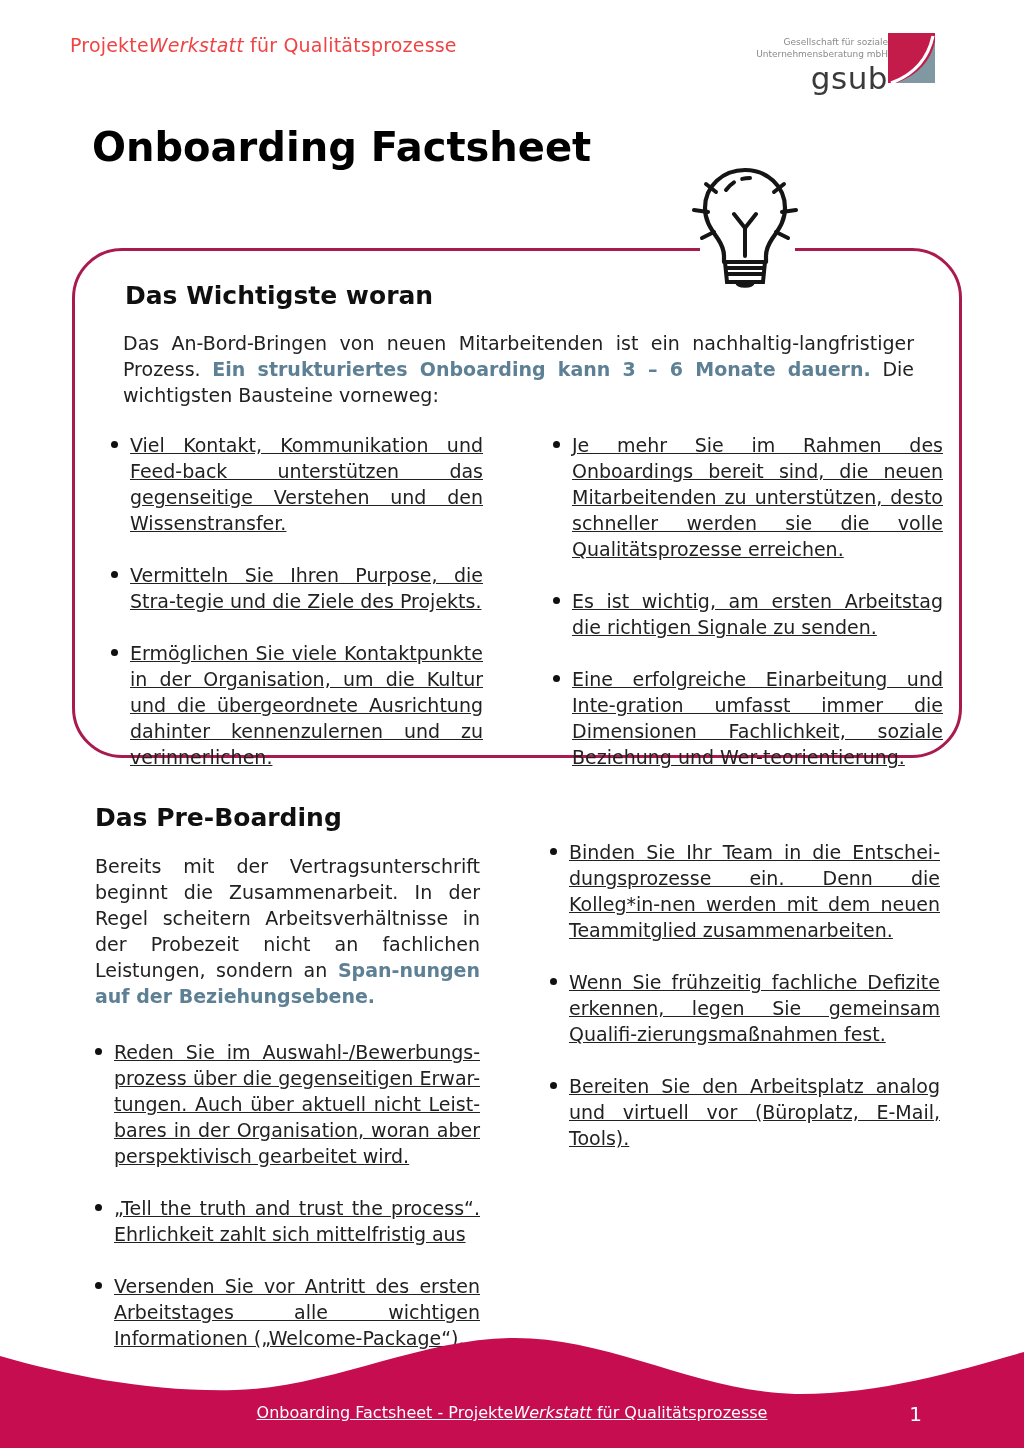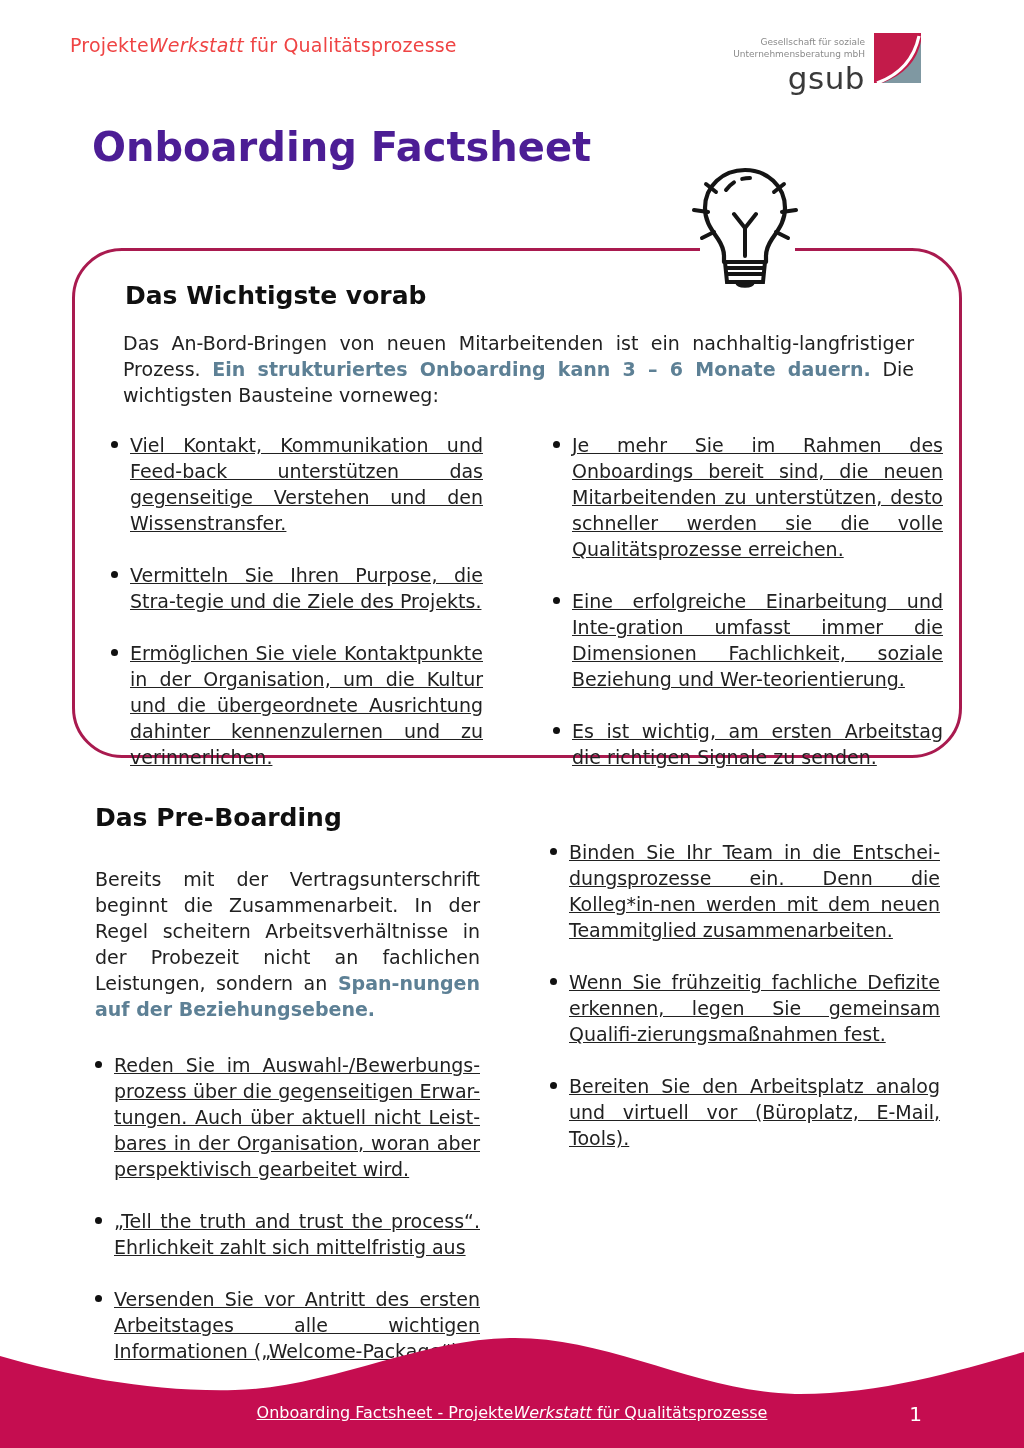--- a/index.html
+++ b/index.html
@@ -3,48 +3,48 @@
 <meta charset="utf-8">
 <style>
   html,body{margin:0;padding:0;background:#fff;}
   .page{position:relative;width:1024px;height:1448px;background:#fff;overflow:hidden;
         font-family:"DejaVu Sans","Liberation Sans",sans-serif;color:#212121;}
 
   
   .brand{position:absolute;left:70px;top:34px;font-size:19px;color:#ef4444;letter-spacing:.2px;}
   .brand .it{font-style:italic;}
 
-  .logo{position:absolute;top:33px;right:103px;display:flex;align-items:flex-start;gap:9px;}
+  .logo{position:absolute;top:33px;right:89px;display:flex;align-items:flex-start;gap:0;}
   .logo-txt{text-align:right;padding-top:3px;}
   .logo-small{font-size:9px;color:#8a8a8a;line-height:1.35;}
   .logo-name{font-size:31px;color:#3a3a3a;line-height:1.0;margin-top:3px;letter-spacing:.5px;}
 
   
-  .title{position:absolute;left:92px;top:124px;margin:0;font-size:40px;font-weight:bold;color:#4c1d95;}
+  .title{position:absolute;left:92px;top:124px;margin:0;font-size:40px;font-weight:bold;color:#000000;}
 
   
   .bulb{position:absolute;left:692px;top:164px;z-index:3;}
 
   
   .box{position:absolute;left:72px;top:248px;width:890px;height:510px;box-sizing:border-box;
        border:3px solid #a91a4f;border-radius:50px;z-index:1;background:transparent;}
   .box-heading{margin:30px 0 0 50px;font-size:25px;font-weight:bold;color:#101010;}
   .box-intro{margin:20px 45px 0 48px;font-size:19px;line-height:1.37;text-align:justify;}
   .slate{color:#5d8095;font-weight:bold;}
   .cols{display:grid;grid-template-columns:372px 390px;column-gap:70px;padding:24px 22px 0 36px;}
 
   ul.blist{list-style:none;margin:0;padding:0;text-decoration:underline;}
   .blist li{display:flex;gap:12px;margin-bottom:26px;}
   .dot{flex:none;width:7px;height:7px;border-radius:50%;background:#101010;margin-top:9px;}
   .btext{flex:1;font-size:19px;line-height:1.37;text-align:justify;}
 
   
   .pre{position:absolute;left:95px;top:803px;width:845px;display:grid;
        grid-template-columns:385px 390px;column-gap:70px;}
-  .pre-h2{margin:0 0 34px 0;font-size:25px;font-weight:bold;color:#101010;}
+  .pre-h2{margin:0 0 21px 0;font-size:25px;font-weight:bold;color:#101010;}
   .pre-intro{margin:0 0 30px 0;font-size:19px;line-height:1.37;text-align:justify;}
   .pre-right{margin-top:36px;}
 
   
   .footer-wave{position:absolute;left:0;bottom:0;width:1024px;height:112px;display:block;z-index:1;}
   .footer-text{position:absolute;left:0;bottom:26px;width:100%;text-align:center;color:#fff;
                font-size:16px;z-index:2;text-decoration:underline;}
   .footer-text .it{font-style:italic;}
   .page-num{position:absolute;right:102px;bottom:22px;color:#fff;font-size:20px;z-index:2;}
 </style>
@@ -85,21 +85,21 @@
       <path d="M14,20 L24,28"></path>
       <path d="M2,46 L16,48"></path>
       <path d="M10,74 L22,68"></path>
       <path d="M92,20 L82,28"></path>
       <path d="M104,46 L90,48"></path>
       <path d="M96,74 L84,68"></path>
     </g>
   </svg>
 
   <div class="box">
-    <div class="box-heading">Das Wichtigste vorab</div>
+    <div class="box-heading">Das Wichtigste woran</div>
     <p class="box-intro"><span>Das An-Bord-Bringen von neuen Mitarbeitenden ist ein nachhaltig-langfristiger Prozess. </span><span class="slate">Ein strukturiertes Onboarding kann 3 – 6 Monate dauern.</span><span> Die wichtigsten Bausteine vorneweg:</span></p>
     <div class="cols">
       <ul class="blist">
         <li>
             <span class="dot"></span>
             <span class="btext">Viel Kontakt, Kommunikation und Feed-back unterstützen das gegenseitige Verstehen und den Wissenstransfer.</span>
           </li>
         <li>
             <span class="dot"></span>
             <span class="btext">Vermitteln Sie Ihren Purpose, die Stra-tegie und die Ziele des Projekts.</span>
@@ -109,25 +109,25 @@
             <span class="btext">Ermöglichen Sie viele Kontaktpunkte in der Organisation, um die Kultur und die übergeordnete Ausrichtung dahinter kennenzulernen und zu verinnerlichen.</span>
           </li>
       </ul>
       <ul class="blist">
         <li>
             <span class="dot"></span>
             <span class="btext">Je mehr Sie im Rahmen des Onboardings bereit sind, die neuen Mitarbeitenden zu unterstützen, desto schneller werden sie die volle Qualitätsprozesse erreichen.</span>
           </li>
         <li>
             <span class="dot"></span>
-            <span class="btext">Eine erfolgreiche Einarbeitung und Inte-gration umfasst immer die Dimensionen Fachlichkeit, soziale Beziehung und Wer-teorientierung.</span>
+            <span class="btext">Es ist wichtig, am ersten Arbeitstag die richtigen Signale zu senden.</span>
           </li>
         <li>
             <span class="dot"></span>
-            <span class="btext">Es ist wichtig, am ersten Arbeitstag die richtigen Signale zu senden.</span>
+            <span class="btext">Eine erfolgreiche Einarbeitung und Inte-gration umfasst immer die Dimensionen Fachlichkeit, soziale Beziehung und Wer-teorientierung.</span>
           </li>
       </ul>
     </div>
   </div>
 
   <div class="pre">
     <div>
       <h2 class="pre-h2">Das Pre-Boarding</h2>
       <p class="pre-intro"><span>Bereits mit der Vertragsunterschrift beginnt die Zusammenarbeit. In der Regel scheitern Arbeitsverhältnisse in der Probezeit nicht an fachlichen Leistungen, sondern an </span><span class="slate">Span-nungen auf der Beziehungsebene.</span></p>
       <ul class="blist">

